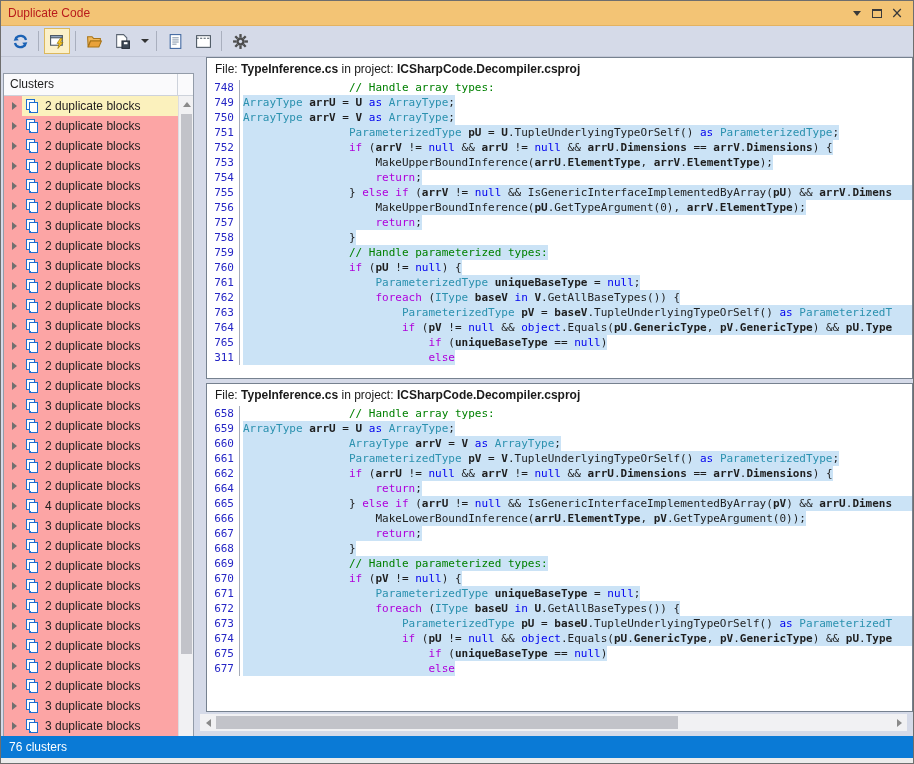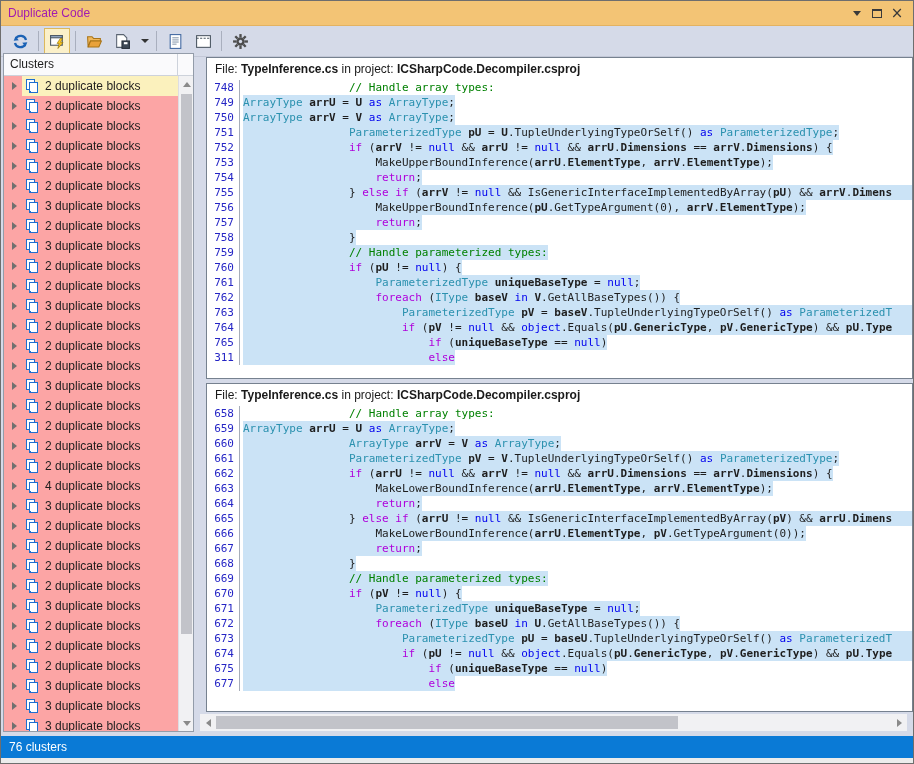--- a/index.html
+++ b/index.html
@@ -12,42 +12,42 @@
     border:1px solid #6E6E6E; overflow:hidden;
   }
 
   
   .titlebar {
     position:absolute; left:0; top:0; right:0; height:25px;
     background:var(--c-titlebar,#F3C475);
     display:flex; align-items:center;
     border-bottom:1px solid #E3B261;
   }
-  .title-text { font-size:12px; color:#a21caf; padding-left:7px; }
+  .title-text { font-size:12px; color:#b91c1c; padding-left:7px; }
   .title-controls { margin-left:auto; display:flex; align-items:center; padding-right:6px; }
   .tc-btn { width:20px; height:18px; display:flex; align-items:center; justify-content:center; cursor:default; }
   .caret-down { width:0; height:0; border-left:4px solid transparent; border-right:4px solid transparent; border-top:5px solid #3A3A3A; }
   .maxi-box { width:10px; height:9px; border:1px solid #3A3A3A; border-top-width:2px; }
   .close-x { font-size:15px; line-height:15px; color:#3A3A3A; font-family:"DejaVu Sans", sans-serif; }
 
   
   .toolbar {
     position:absolute; left:0; top:25px; right:0; height:31px;
     display:flex; align-items:center; padding-left:5px;
     border-bottom:1px solid #C2C7D6;
   }
   .tbtn { width:26px; height:26px; display:flex; align-items:center; justify-content:center; border:1px solid transparent; margin:0 1px; }
   .tbtn.toggled { background:#FBF0C9; border-color:#DCB85C; }
   .tbtn-wrap { display:flex; align-items:center; }
   .tsep { width:1px; height:20px; background:#A9AFBE; margin:0 4px; }
   .dd-caret { width:0; height:0; border-left:4px solid transparent; border-right:4px solid transparent; border-top:4px solid #333; margin-left:2px; }
 
   
   .left-panel {
-    position:absolute; left:2px; top:52px; width:191px; height:679px;
+    position:absolute; left:2px; top:72px; width:191px; height:679px;
     background:#FFFFFF; border:1px solid #939CA9; overflow:hidden;
   }
   .clusters-header {
     position:absolute; left:0; top:0; right:0; height:22px;
     background:#FAFAFC; border-bottom:1px solid #CDD2DB;
     font-size:12px; color:#1E1E1E; line-height:21px; padding-left:6px;
   }
   .clusters-header::after {
     content:""; position:absolute; right:15px; top:0; bottom:0; border-left:1px solid #CDD2DB;
   }
@@ -759,24 +759,20 @@
         </div>
         <div class="code-line">
           <span class="ln">661</span>
           <span class="body"><span class="hl">                <span class="tk-t">ParameterizedType</span><span class="tk-p"> </span><span class="tk-b">pV</span><span class="tk-p"> = </span><span class="tk-b">V</span><span class="tk-p">.TupleUnderlyingTypeOrSelf() </span><span class="tk-k">as</span><span class="tk-p"> </span><span class="tk-t">ParameterizedType</span><span class="tk-p">;</span></span></span>
         </div>
         <div class="code-line">
           <span class="ln">662</span>
           <span class="body"><span class="hl">                <span class="tk-c">if</span><span class="tk-p"> (</span><span class="tk-b">arrU</span><span class="tk-p"> != </span><span class="tk-k">null</span><span class="tk-p"> &amp;&amp; </span><span class="tk-b">arrV</span><span class="tk-p"> != </span><span class="tk-k">null</span><span class="tk-p"> &amp;&amp; </span><span class="tk-b">arrU</span><span class="tk-p">.</span><span class="tk-b">Dimensions</span><span class="tk-p"> == </span><span class="tk-b">arrV</span><span class="tk-p">.</span><span class="tk-b">Dimensions</span><span class="tk-p">) {</span></span></span>
         </div>
         <div class="code-line">
-          <span class="ln">663</span>
-          <span class="body"><span class="hl">                    <span class="tk-p">MakeLowerBoundInference(</span><span class="tk-b">arrU</span><span class="tk-p">.</span><span class="tk-b">ElementType</span><span class="tk-p">, </span><span class="tk-b">arrV</span><span class="tk-p">.</span><span class="tk-b">ElementType</span><span class="tk-p">);</span></span></span>
-        </div>
-        <div class="code-line">
           <span class="ln">664</span>
           <span class="body"><span class="hl">                    <span class="tk-c">return</span><span class="tk-p">;</span></span></span>
         </div>
         <div class="code-line">
           <span class="ln">665</span>
           <span class="body"><span class="hl">                <span class="tk-p">} </span><span class="tk-c">else</span><span class="tk-p"> </span><span class="tk-c">if</span><span class="tk-p"> (</span><span class="tk-b">arrU</span><span class="tk-p"> != </span><span class="tk-k">null</span><span class="tk-p"> &amp;&amp; IsGenericInterfaceImplementedByArray(</span><span class="tk-b">pV</span><span class="tk-p">) &amp;&amp; </span><span class="tk-b">arrU</span><span class="tk-p">.</span><span class="tk-b">Dimens</span></span><span class="hl fill"></span></span>
         </div>
         <div class="code-line">
           <span class="ln">666</span>
           <span class="body"><span class="hl">                    <span class="tk-p">MakeLowerBoundInference(</span><span class="tk-b">arrU</span><span class="tk-p">.</span><span class="tk-b">ElementType</span><span class="tk-p">, </span><span class="tk-b">pV</span><span class="tk-p">.GetTypeArgument(0));</span></span></span>

